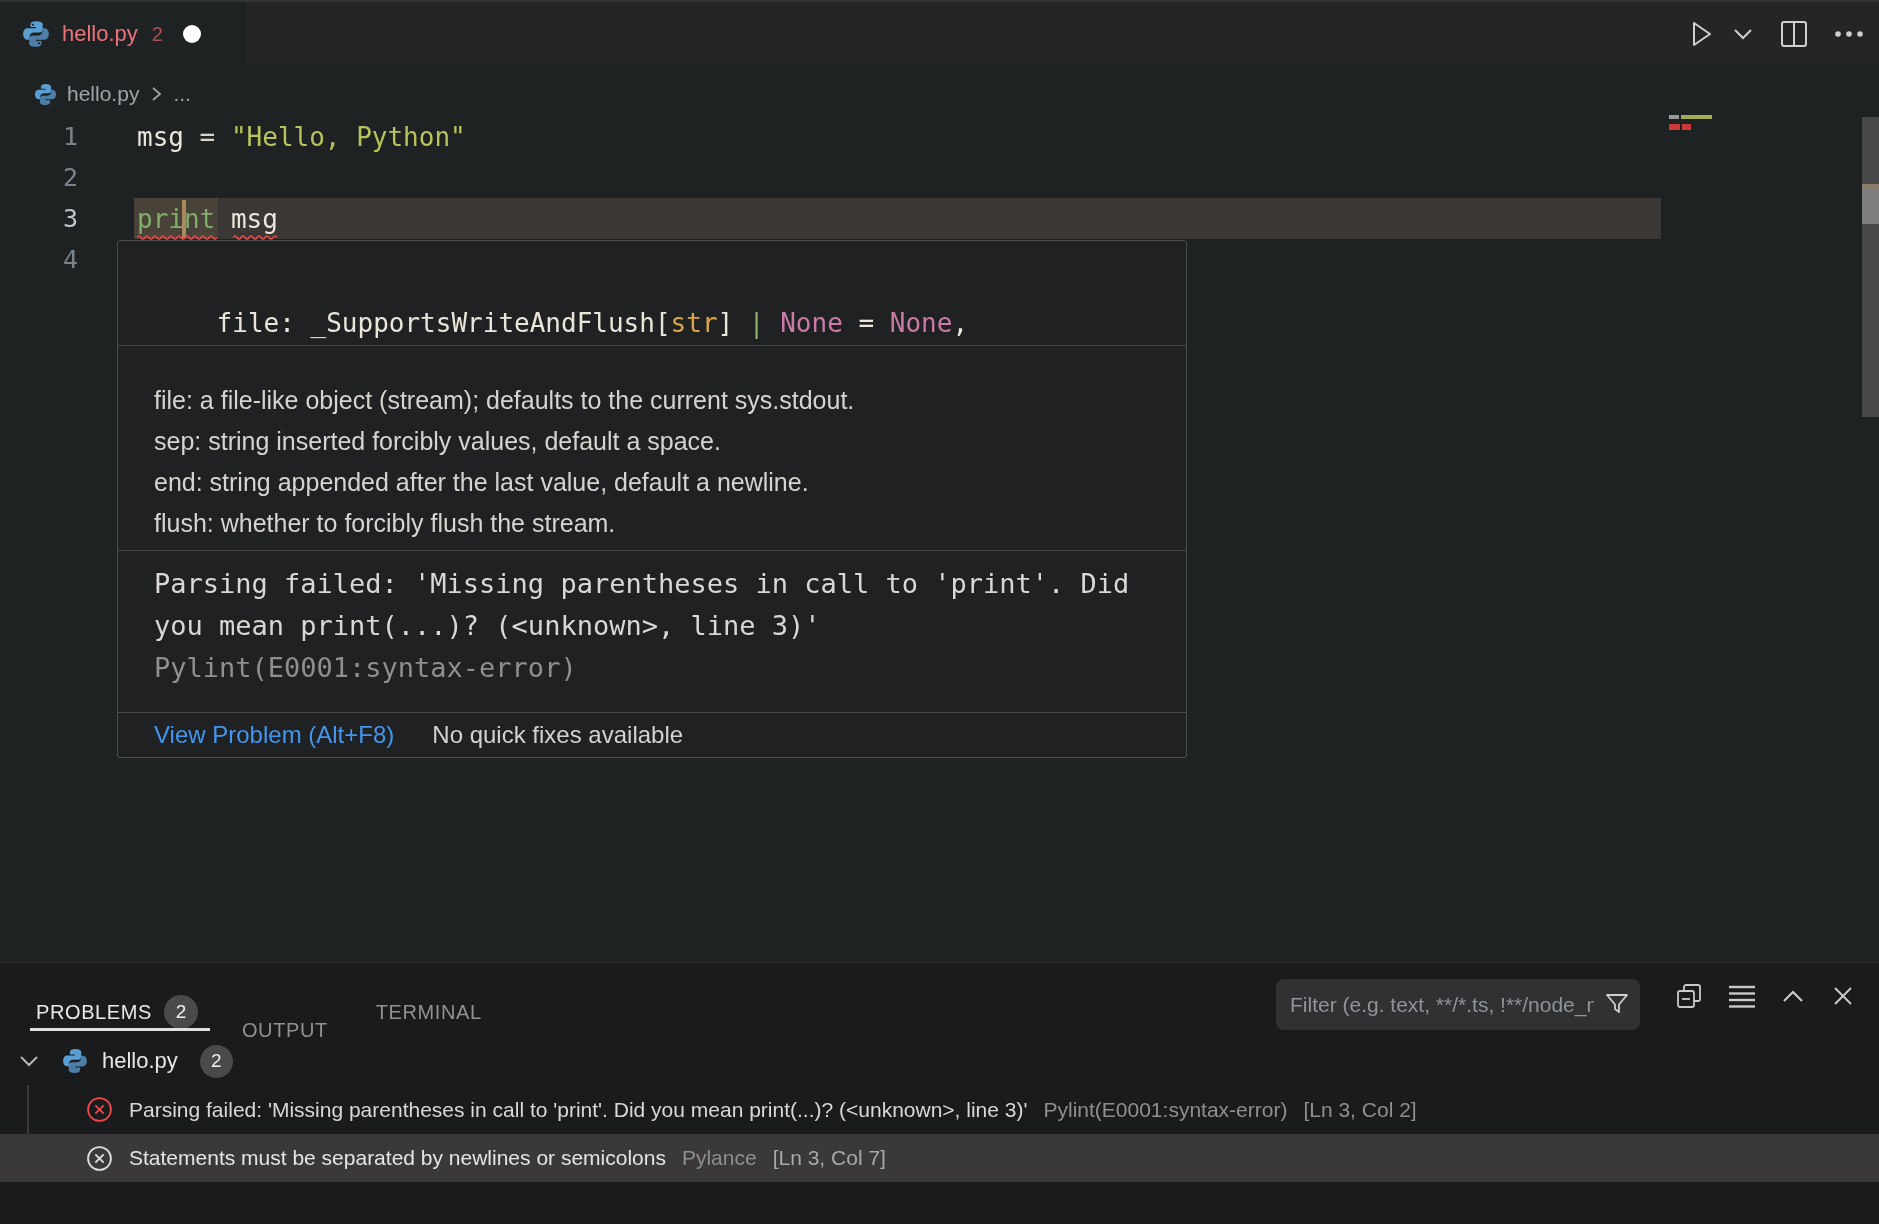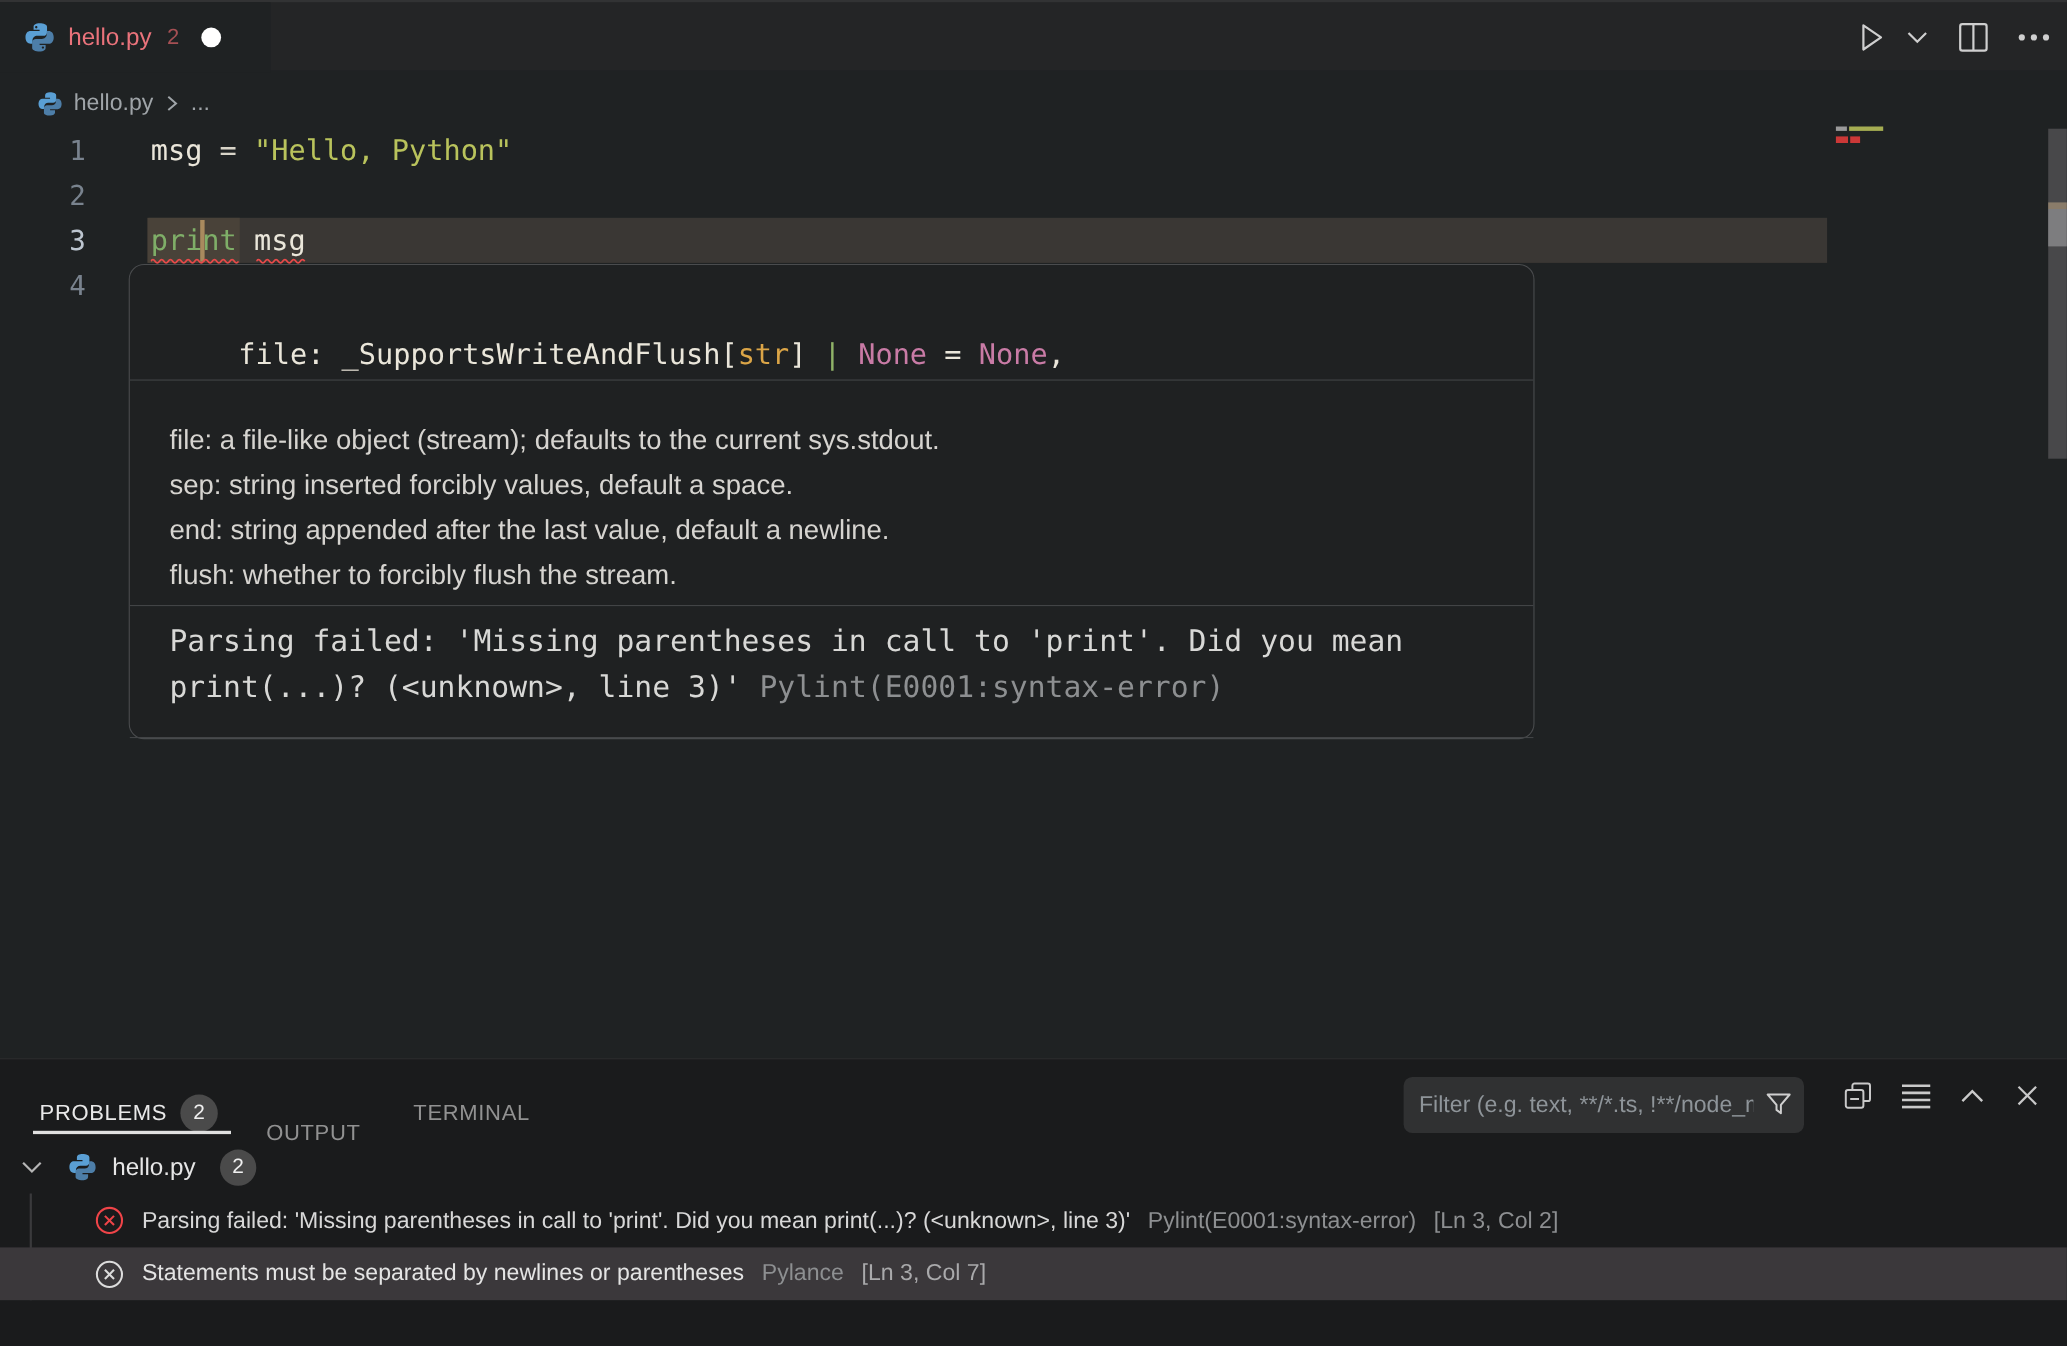--- a/index.html
+++ b/index.html
@@ -49,22 +49,22 @@
   .squiggle { top:233px; height:7px; }
 
   
   .minimap-seg { position:absolute; }
   .scroll-track { left:1862px; top:117px; width:17px; height:300px; background:var(--scroll_track); }
   .scroll-marker { left:1862px; top:184px; width:17px; height:6px; background:var(--scroll_marker_tan); }
   .scroll-thumb { left:1862px; top:190px; width:17px; height:34px; background:var(--scroll_thumb); }
 
   
   .hover {
-    left:117px; top:240px; width:1278px; background:var(--tooltip_bg);
-    border:1px solid var(--tooltip_border); border-radius:14px; z-index:6;
+    left:117px; top:240px; width:1070px; background:var(--tooltip_bg);
+    border:1px solid var(--tooltip_border); border-radius:3px; z-index:6;
     color:var(--docs_fg);
   }
   .hv-divider { height:1px; background:var(--divider); }
   .hv-sec1 { height:104px; overflow:hidden; padding-left:36px; font-family:"DejaVu Sans Mono", monospace; font-size:26px; line-height:41px; white-space:pre; }
   .hv-sec1 .first { margin-top:-20px; }
   .hv-sec2 { padding:14px 36px 6px 36px; font-size:25px; line-height:41px; }
   .hv-docs { margin-top:20px; }
   .hv-sec3 { padding:12px 36px 23px 36px; font-family:"DejaVu Sans Mono", monospace; font-size:27px; line-height:42px; color:var(--mono_fg); }
   .hv-source { color:var(--gray_fg); }
   .hv-sec4 { height:44px; display:flex; align-items:center; padding-left:36px; gap:38px; font-size:24px; }
@@ -200,20 +200,24 @@
     <div class="hv-docs">
       <div>file: a file-like object (stream); defaults to the current sys.stdout.</div>
       <div>sep: string inserted forcibly values, default a space.</div>
       <div>end: string appended after the last value, default a newline.</div>
       <div>flush: whether to forcibly flush the stream.</div>
     </div>
   </div>
   <div class="hv-divider"></div>
   <div class="hv-sec3"><span>Parsing failed: 'Missing parentheses in call to 'print'. Did you mean print(...)? (&lt;unknown&gt;, line 3)' </span><span class="hv-source">Pylint(E0001:syntax-error)</span></div>
   <div class="hv-divider"></div>
+  <div class="hv-sec4">
+    <span class="hv-link">View Problem (Alt+F8)</span>
+    <span class="hv-nofix">No quick fixes available</span>
+  </div>
 </div>
 
 <div class="abs panel">
   <div class="panel-tabs">
     <span class="panel-tab active">PROBLEMS</span>
     <span class="badge" style="margin-left:12px;">2</span>
     <span class="panel-tab" style="margin-left:44px;margin-top:37px;">OUTPUT</span>
     <span class="panel-tab" style="margin-left:48px;">TERMINAL</span>
   </div>
   <div class="tab-underline"></div>
@@ -287,17 +291,17 @@
   </div>
 
   <div class="problem-row selected" style="top:171px; height:48px;">
     <span style="color:#dcdcdc;">
       <svg width="27" height="27" viewBox="0 0 26 26">
           <circle cx="13" cy="13" r="11" fill="none" stroke="currentColor" stroke-width="1.8"></circle>
           <line x1="9" y1="9" x2="17" y2="17" stroke="currentColor" stroke-width="1.8"></line>
           <line x1="17" y1="9" x2="9" y2="17" stroke="currentColor" stroke-width="1.8"></line>
         </svg>
     </span>
-    <span class="msg">Statements must be separated by newlines or parentheses</span>
+    <span class="msg">Statements must be separated by newlines or semicolons</span>
     <span class="src">Pylance</span>
     <span class="pos" style="color:#a9a9ab;">[Ln 3, Col 7]</span>
   </div>
 </div>
 
 </body></html>

